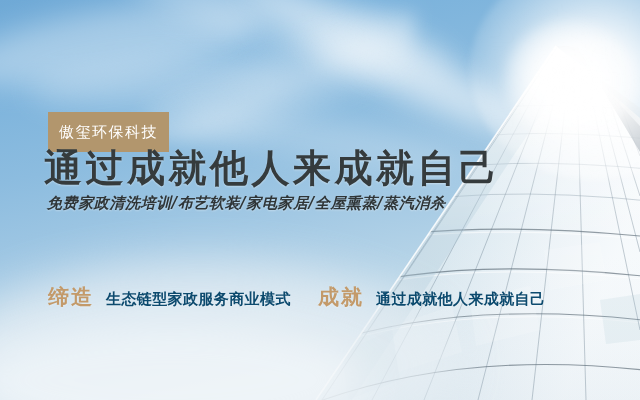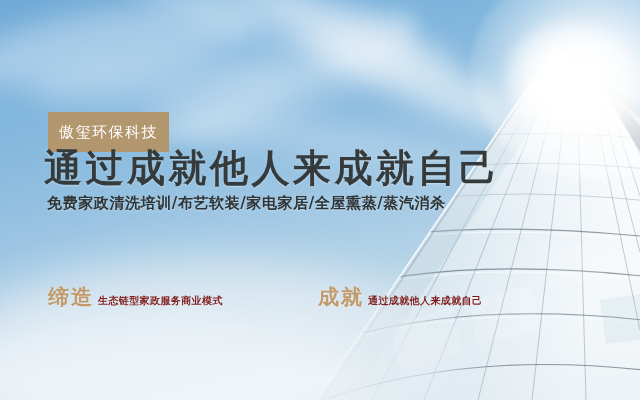--- a/index.html
+++ b/index.html
@@ -182,20 +182,21 @@
     position: absolute;
     left: 47px;
     top: 193px;
     font-size: 15px;
     line-height: 20px;
     font-weight: 700;
     color: #2f3537;
     letter-spacing: .6px;
     white-space: nowrap;
     text-shadow: 0 1px 2px rgba(255,255,255,.35);
+    font-style: italic;
   }
 
   .tagrow {
     position: absolute;
     left: 0;
     top: 283px;
     width: 640px;
     height: 28px;
   }
   .tag {
@@ -209,25 +210,25 @@
   .tag-2 { left: 318px; top: 0; justify-content: flex-end; }
 
   .tag-key {
     font-size: 21px;
     font-weight: 700;
     color: #c39a6a;
     letter-spacing: 2px;
     text-shadow: 0 1px 2px rgba(255,255,255,.3);
   }
   .tag-val {
-    font-size: 10px;
+    font-size: 15px;
     font-weight: 700;
-    color: #7f1d1d;
+    color: #0c4a6e;
     letter-spacing: .4px;
-    margin-left: 4px;
+    margin-left: 12px;
     text-shadow: 0 1px 2px rgba(255,255,255,.3);
   }
 </style>
 </head>
 <body>
 
 <div class="banner">
 
   <div class="sky">
     <div class="cloud cloud-a"></div>

